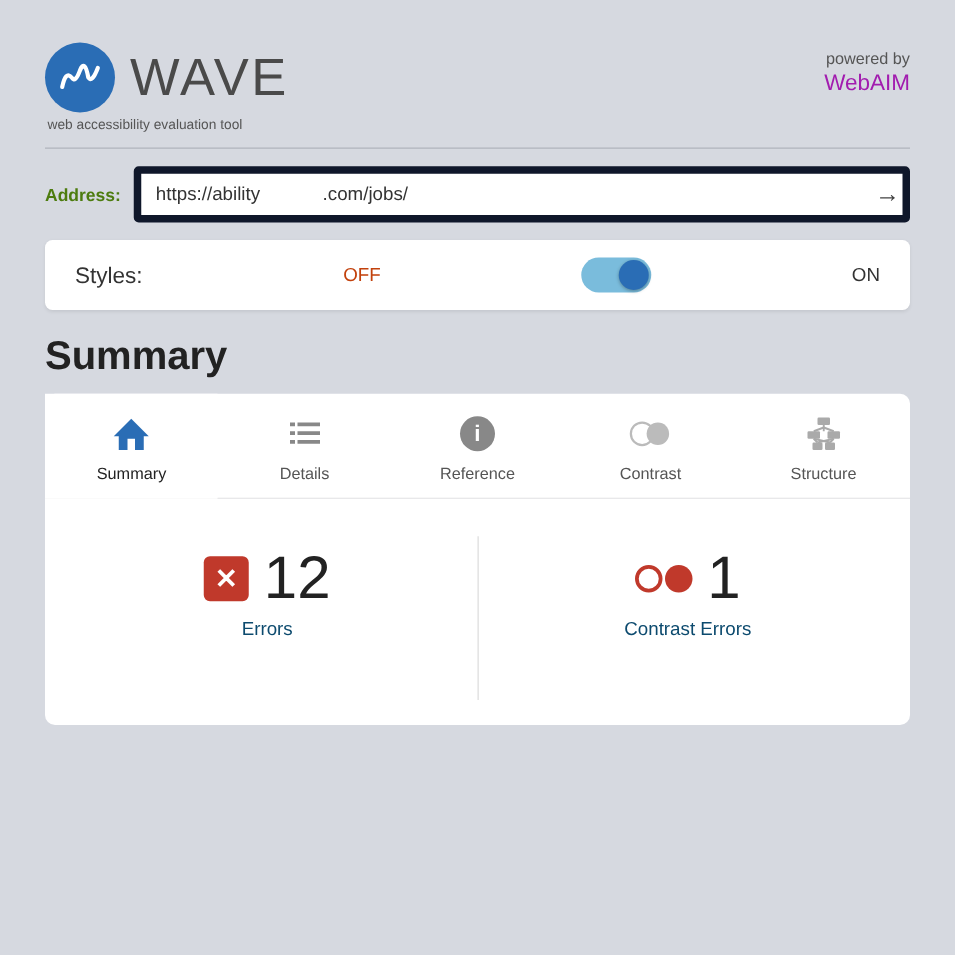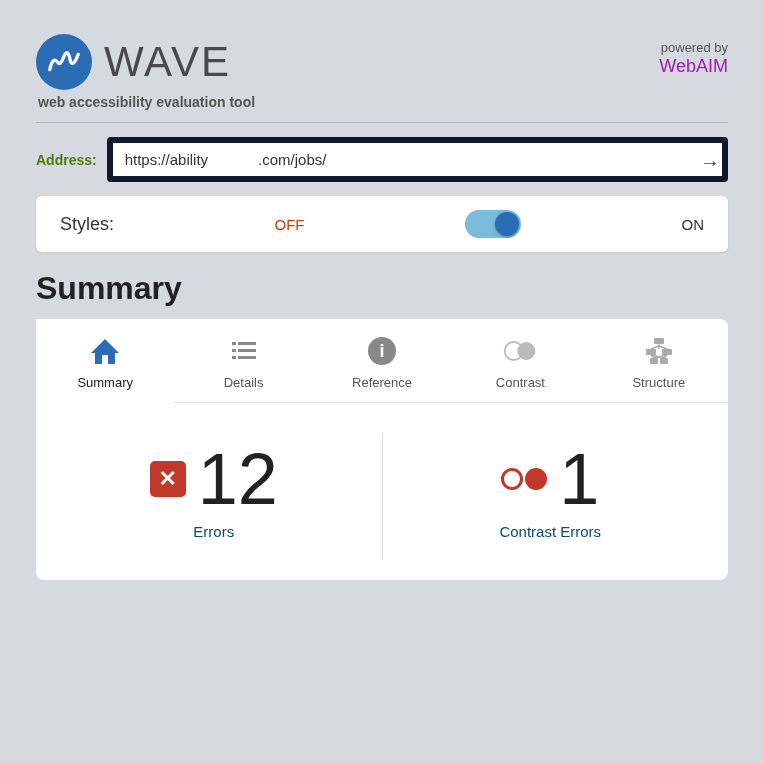--- a/index.html
+++ b/index.html
@@ -58,25 +58,24 @@
     }
 
     .wave-text {
       font-size: 42px;
       font-weight: 300;
       color: #4a4a4a;
       letter-spacing: 2px;
     }
 
     .tagline {
-      font-size: 14px;
+      font-size: 11px;
       color: #555;
       margin-top: 4px;
       margin-left: 2px;
-      font-weight: bold;
     }
 
     .header-right {
       text-align: right;
       padding-top: 4px;
     }
 
     .powered-by {
       font-size: 13px;
       color: #555;
@@ -298,21 +297,21 @@
       border-radius: 5px;
       display: flex;
       align-items: center;
       justify-content: center;
       color: #fff;
       font-size: 22px;
       font-weight: bold;
     }
 
     .error-number {
-      font-size: 72px;
+      font-size: 48px;
       color: #222;
       font-weight: 300;
       line-height: 1;
     }
 
     .error-type-label {
       font-size: 15px;
       color: #0c4a6e;
       margin-top: 8px;
     }

